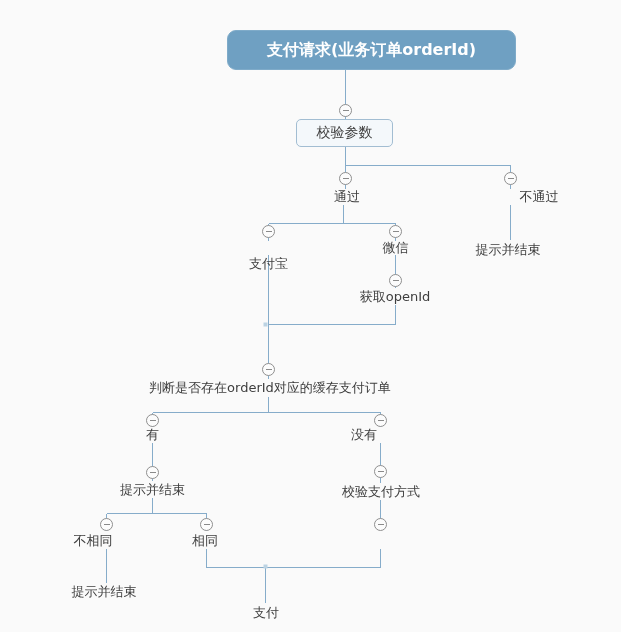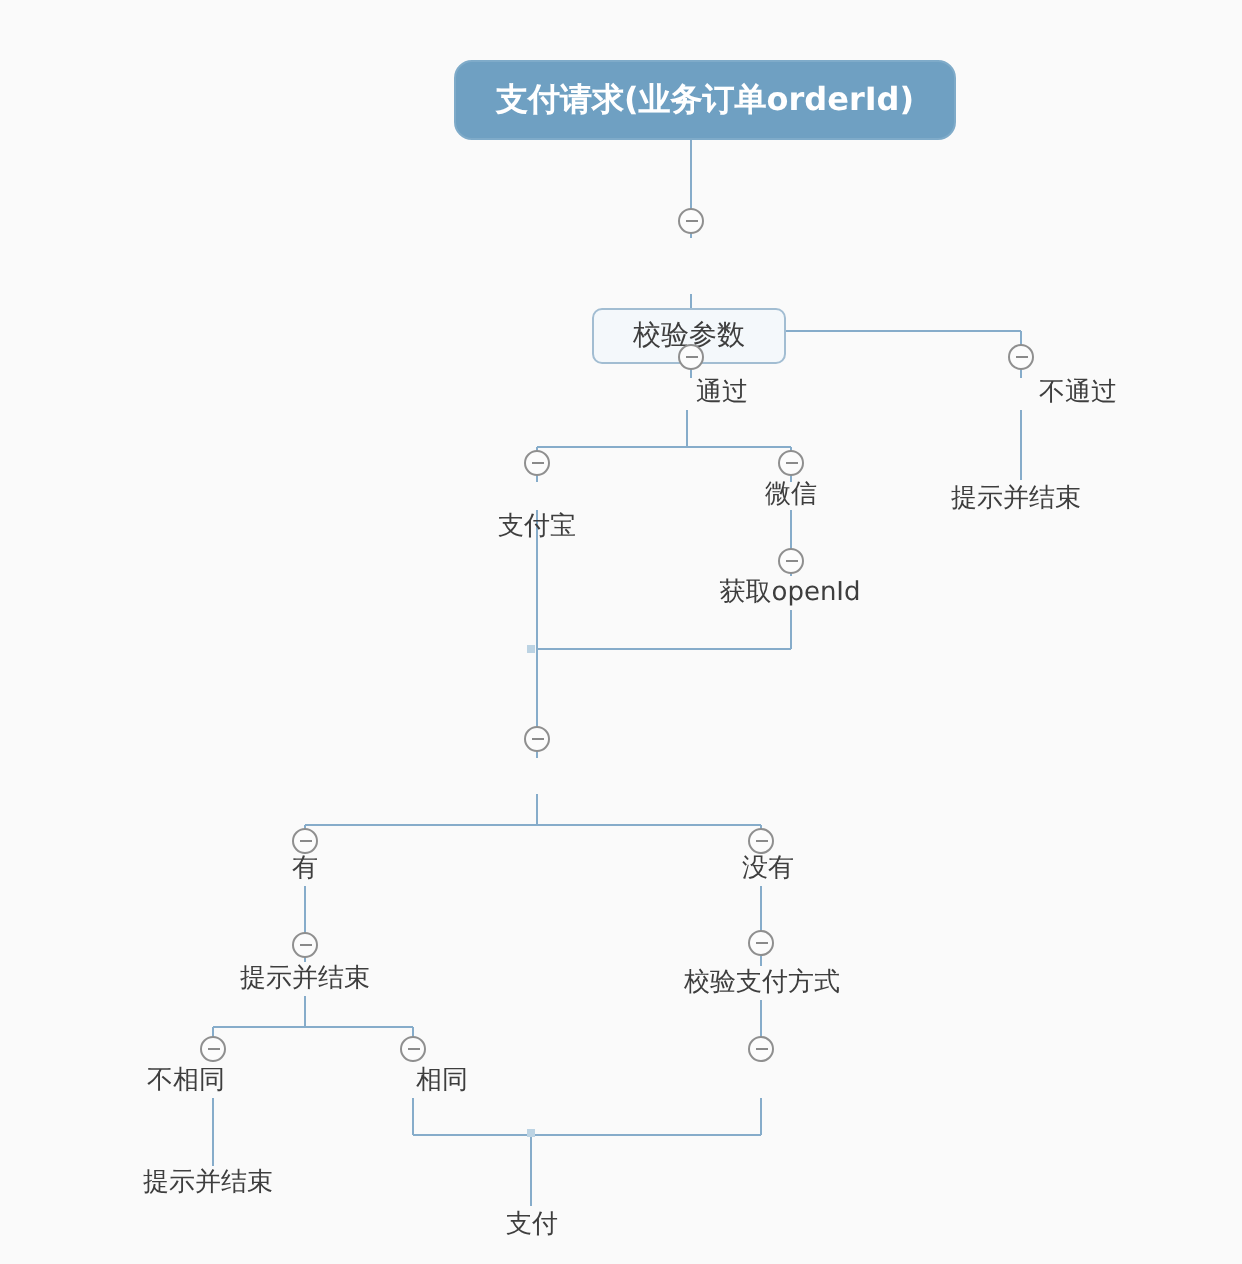--- a/index.html
+++ b/index.html
@@ -5,35 +5,34 @@
   html,body { margin:0; padding:0; }
   .canvas {
     position:relative;
     width:621px; height:632px;
     background:#fafafa;
     font-family:"DejaVu Sans", sans-serif;
     overflow:hidden;
   }
   svg.links { position:absolute; left:0; top:0; }
   .root {
-    position:absolute; left:227px; top:30px; width:251px; height:40px;
+    position:absolute; left:227px; top:30px; width:289px; height:40px;
     box-sizing:border-box;
     background:#6fa0c2; border:1px solid #7fabc9; border-radius:9px;
     color:#ffffff; font-size:16px; font-weight:bold;
     display:flex; align-items:center; justify-content:center;
     white-space:nowrap;
   }
   .box {
     position:absolute; left:296px; top:119px; width:97px; height:28px;
     box-sizing:border-box;
     background:#f4f8fb; border:1px solid #a2bdd2; border-radius:5px;
     color:#3e3e3e; font-size:14px;
     display:flex; align-items:center; justify-content:center;
     white-space:nowrap;
-    margin-top:35px;
   }
   .tnode {
     position:absolute; transform:translateX(-50%);
     font-size:13px; line-height:16px; color:#3e3e3e;
     white-space:nowrap;
   }
   .collapse {
     position:absolute; width:13px; height:13px; box-sizing:border-box;
     border:1px solid #8f8f8f; border-radius:50%;
     background:#fcfcfc; cursor:pointer;
@@ -96,28 +95,29 @@
   <div class="collapse" style="left:389px;top:273.5px"></div>
   <div class="collapse" style="left:262px;top:362.5px"></div>
   <div class="collapse" style="left:146px;top:413.5px"></div>
   <div class="collapse" style="left:374px;top:413.5px"></div>
   <div class="collapse" style="left:146px;top:465.5px"></div>
   <div class="collapse" style="left:100px;top:517.5px"></div>
   <div class="collapse" style="left:200px;top:517.5px"></div>
   <div class="collapse" style="left:374px;top:464.5px"></div>
   <div class="collapse" style="left:374px;top:517.5px"></div>
 
-  <div class="tnode" style="left:361px;top:189px">通过</div>
+  <div class="tnode" style="left:347px;top:189px">通过</div>
   <div class="tnode" style="left:539px;top:189px">不通过</div>
   <div class="tnode" style="left:508px;top:242px">提示并结束</div>
   <div class="tnode" style="left:268.5px;top:256px">支付宝</div>
   <div class="tnode" style="left:395.5px;top:240px">微信</div>
   <div class="tnode" style="left:395px;top:289px">获取openId</div>
+  <div class="tnode" style="left:270px;top:380px">判断是否存在orderId对应的缓存支付订单</div>
   <div class="tnode" style="left:152.5px;top:427px">有</div>
-  <div class="tnode" style="left:384px;top:427px">没有</div>
+  <div class="tnode" style="left:364px;top:427px">没有</div>
   <div class="tnode" style="left:152.5px;top:482px">提示并结束</div>
   <div class="tnode" style="left:93px;top:533px">不相同</div>
-  <div class="tnode" style="left:221px;top:533px">相同</div>
+  <div class="tnode" style="left:205px;top:533px">相同</div>
   <div class="tnode" style="left:381px;top:484px">校验支付方式</div>
   <div class="tnode" style="left:104px;top:584px">提示并结束</div>
   <div class="tnode" style="left:266px;top:605px">支付</div>
 
 </div>
 
 </body></html>

